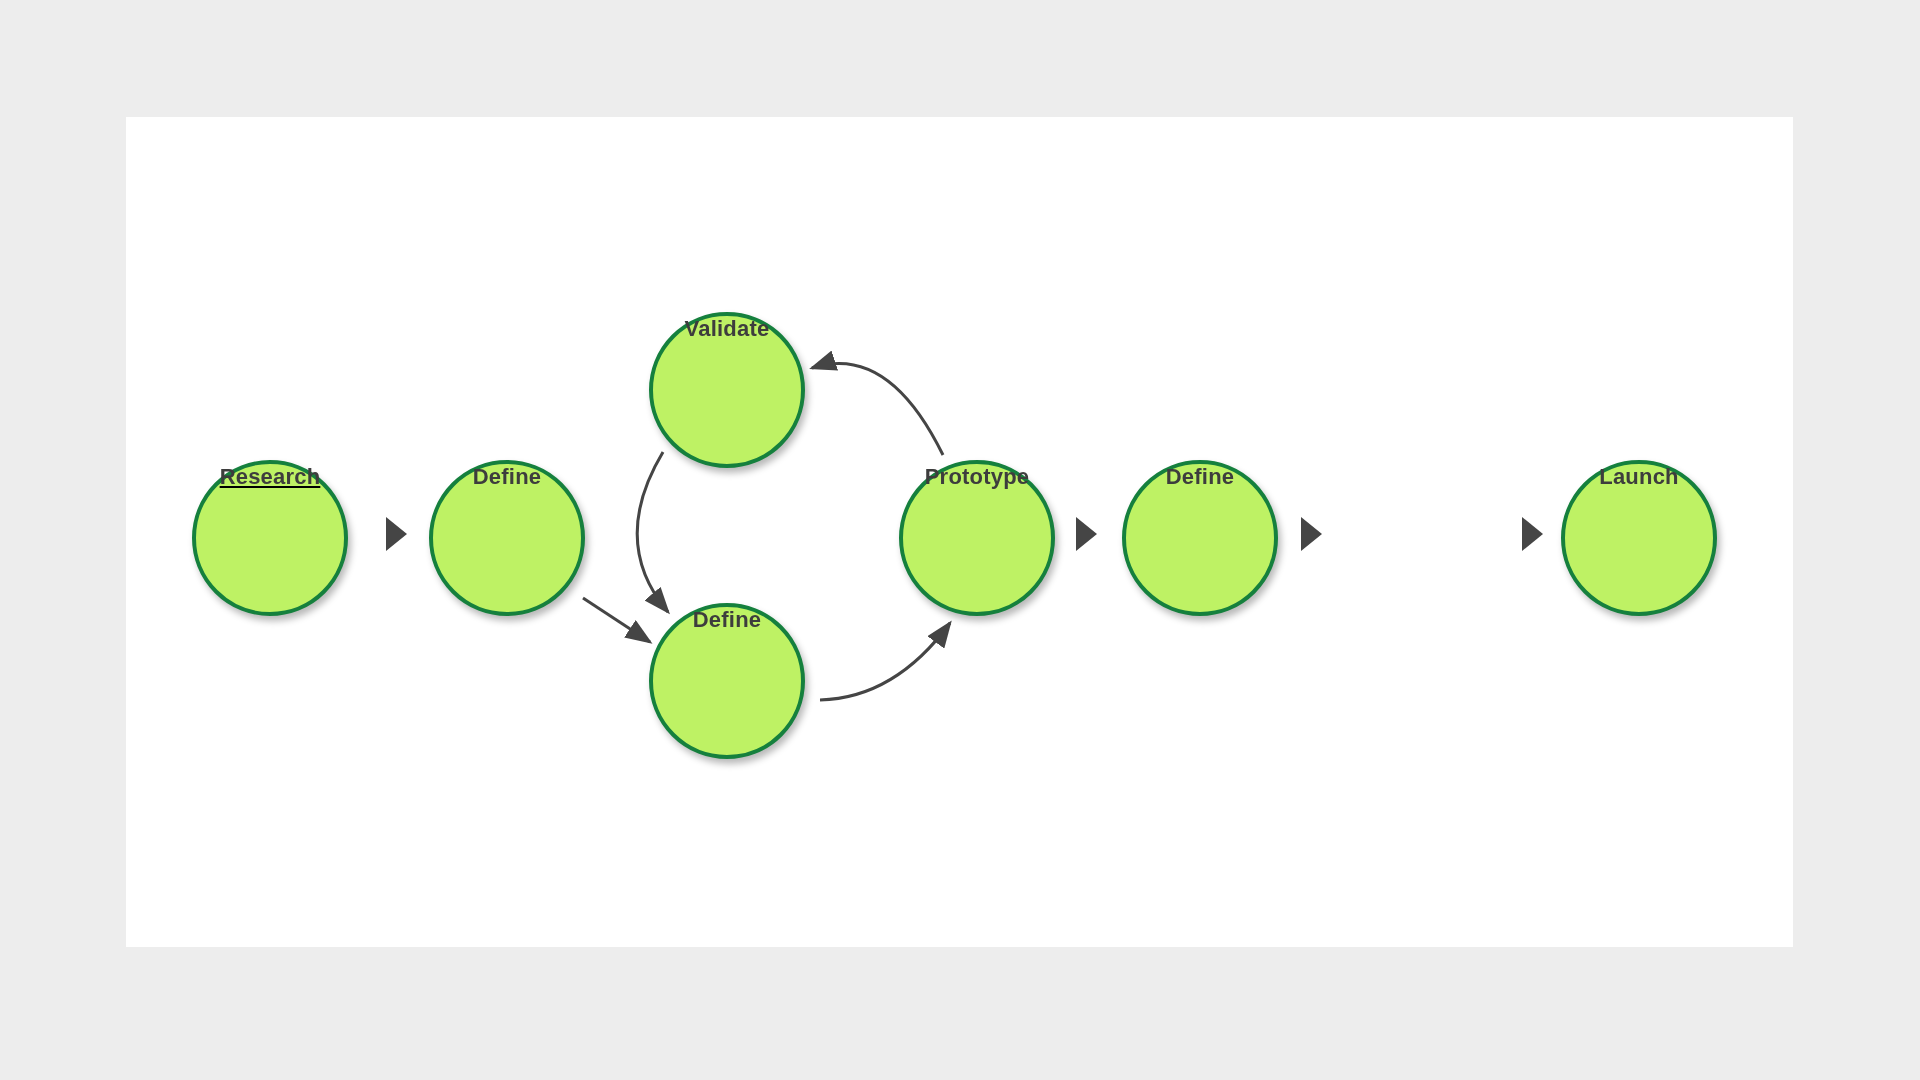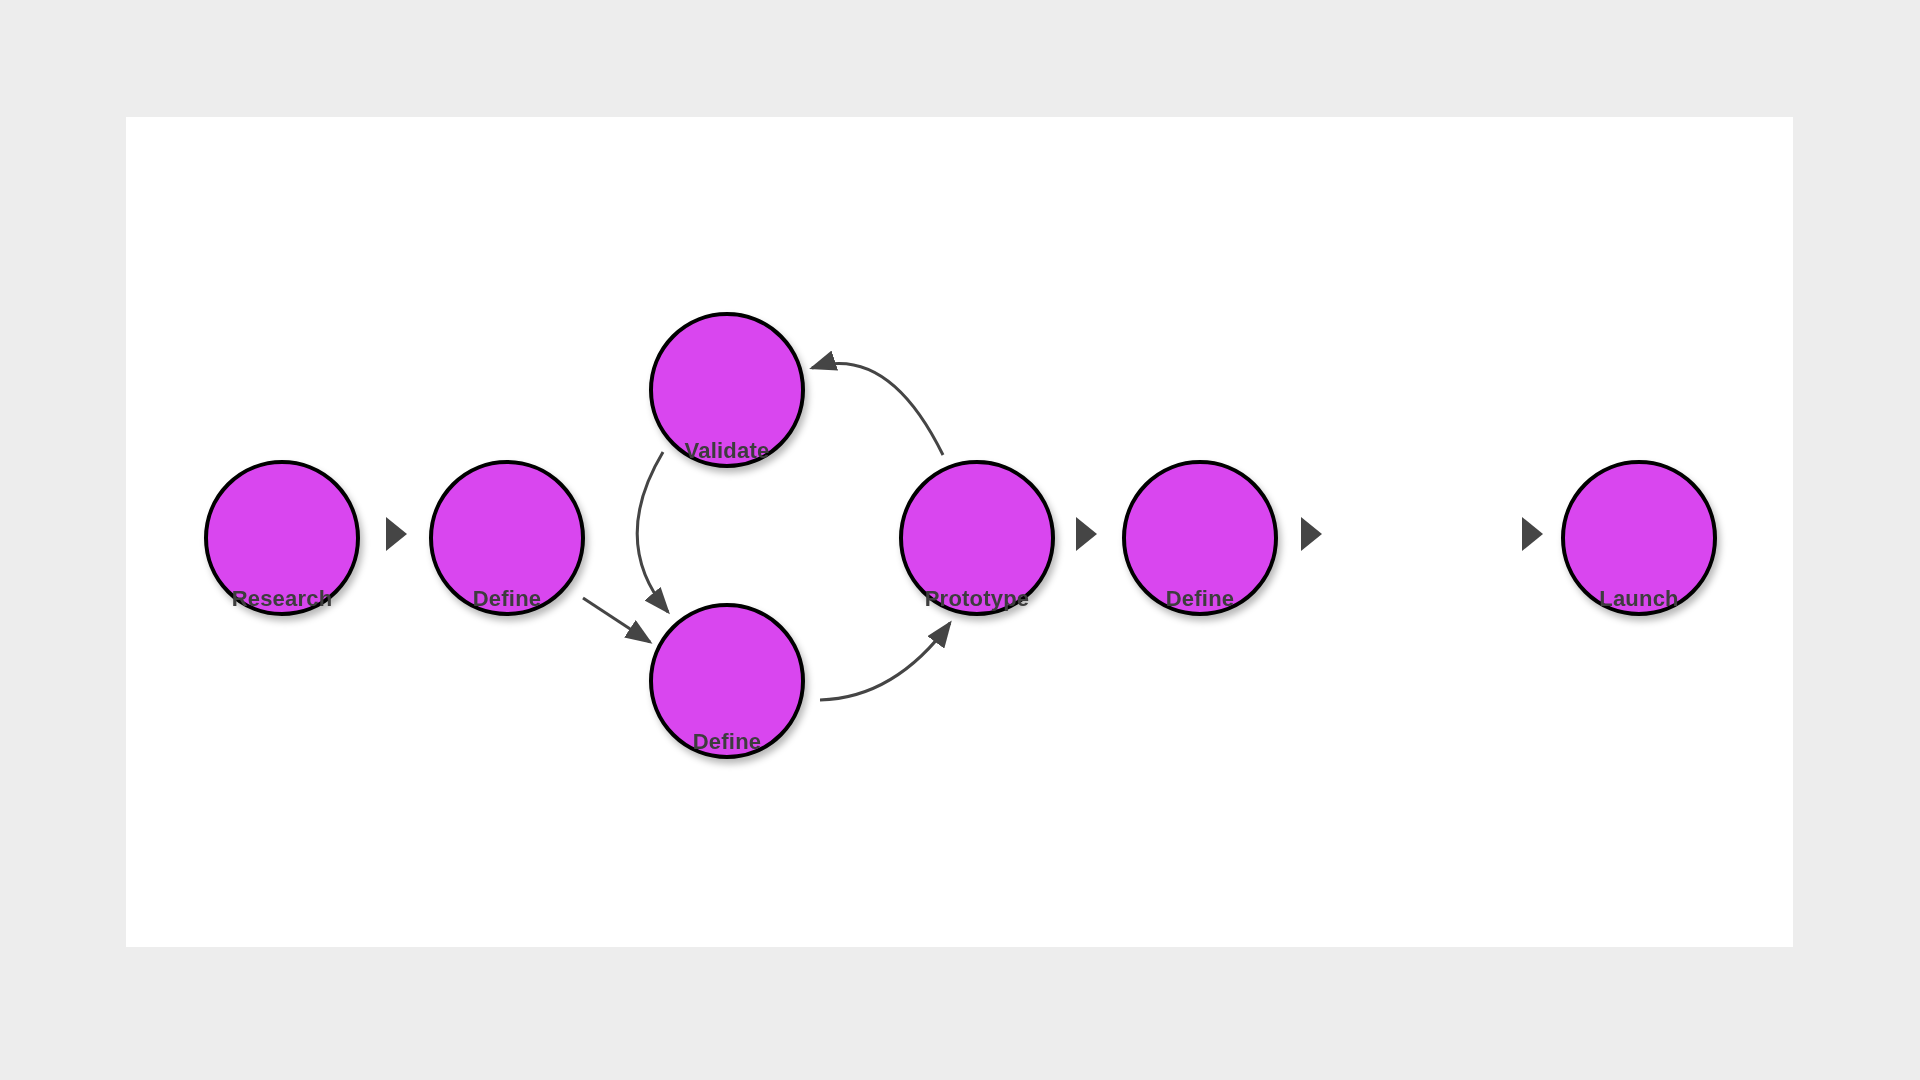--- a/index.html
+++ b/index.html
@@ -25,39 +25,39 @@
     top: 0;
     width: 1667px;
     height: 830px;
     display: block;
   }
   .node {
     position: absolute;
     width: 156px;
     height: 156px;
     box-sizing: border-box;
-    border: 4px solid #000000;
+    border: 4px solid #15803d;
     border-radius: 50%;
-    background: #d946ef;
+    background: #bef264;
     box-shadow: 3px 5px 7px rgba(0,0,0,0.28);
     display: flex;
-    align-items: flex-end;
+    align-items: flex-start;
     justify-content: center;
     transform: translate(-50%, -50%);
   }
   .node-label {
     font-size: 22px;
     font-weight: 700;
     color: #3d3d3d;
     letter-spacing: 0.2px;
     white-space: nowrap;
     user-select: none;
   }
   
-  .node-research  { left: 156px;  top: 421px; }
+  .node-research  { left: 144px;  top: 421px; text-decoration: underline; }
   .node-define    { left: 381px;  top: 421px; }
   .node-validate  { left: 601px;  top: 273px; }
   .node-design    { left: 601px;  top: 564px; }
   .node-prototype { left: 851px;  top: 421px; }
   .node-build     { left: 1074px; top: 421px; }
   .node-qa-test   { left: 1297px; top: 421px; }
   .node-launch    { left: 1513px; top: 421px; }
 </style>
 </head>
 <body>

